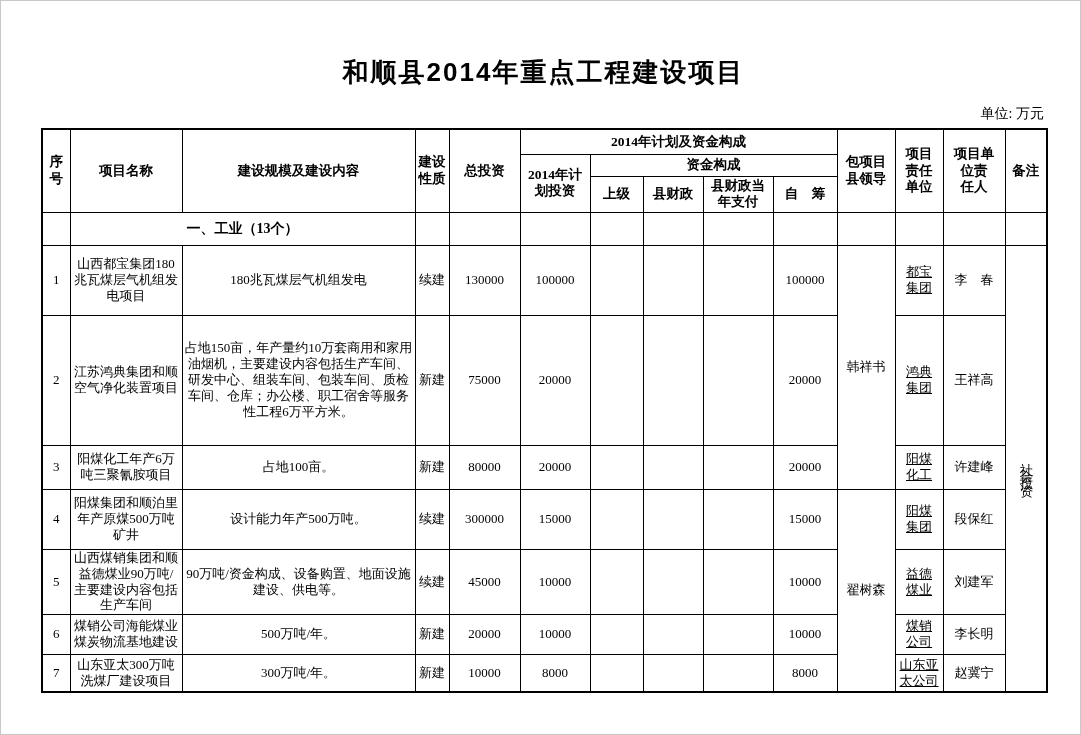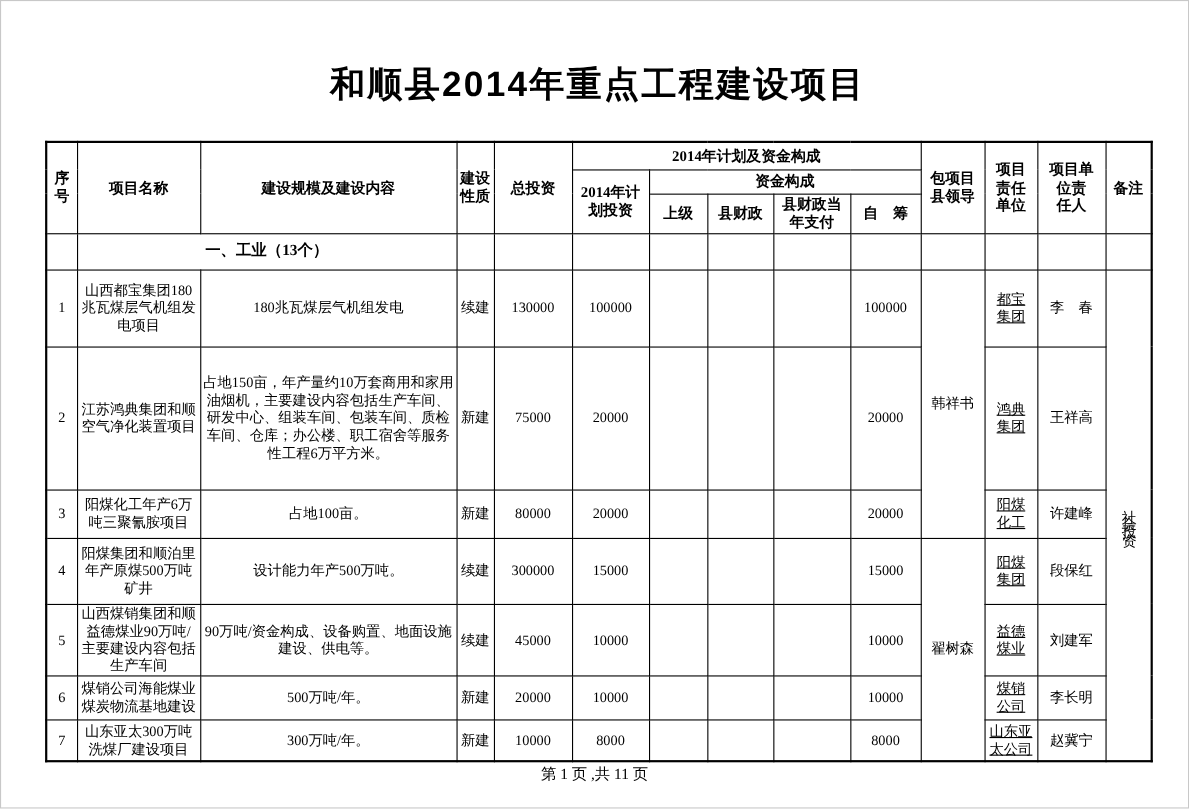--- a/index.html
+++ b/index.html
@@ -4,21 +4,21 @@
 <style>
   html,body { margin:0; padding:0; }
   body {
     width:1081px; height:735px; background:#ffffff; color:#000;
     font-family:"Liberation Serif","DejaVu Serif",serif;
     position:relative; overflow:hidden;
   }
   .page { position:absolute; inset:0; border:1px solid #c8c8c8; background:#fff; }
   .title {
     position:absolute; top:54px; left:40px; width:1005px; text-align:center;
-    font-size:32px; font-weight:bold; letter-spacing:2px;
+    font-size:26px; font-weight:bold; letter-spacing:2px;
     font-family:"Liberation Sans","DejaVu Sans",sans-serif;
   }
   .unit-label {
     position:absolute; top:104px; left:40px; width:1003px; text-align:right;
     font-size:14px;
   }
   table.main {
     position:absolute; top:127px; left:40px; width:1005px;
     border-collapse:collapse; table-layout:fixed; border:2px solid #000;
   }
@@ -39,20 +39,21 @@
   .footer {
     position:absolute; top:694px; left:0; width:100%; text-align:center; font-size:14px;
   }
 </style>
 </head>
 <body>
 
 <div class="page">
 
   <div class="title">和顺县2014年重点工程建设项目</div>
+  <div class="unit-label">单位: 万元</div>
 
   <table class="main">
     <colgroup>
       <col style="width:28px">
         <col style="width:112px">
         <col style="width:233px">
         <col style="width:34px">
       <col style="width:71px">
         <col style="width:70px">
         <col style="width:53px">
@@ -224,14 +225,13 @@
         <td class="c"></td>
         <td class="c"></td>
         <td class="c">8000</td>
         <td class="c pre">山东亚
 太公司</td>
         <td class="c">赵冀宁</td>
       </tr>
     </tbody>
   </table>
 
-  <div class="footer">第 1 页 ,共 11 页</div>
 </div>
 
 </body></html>

